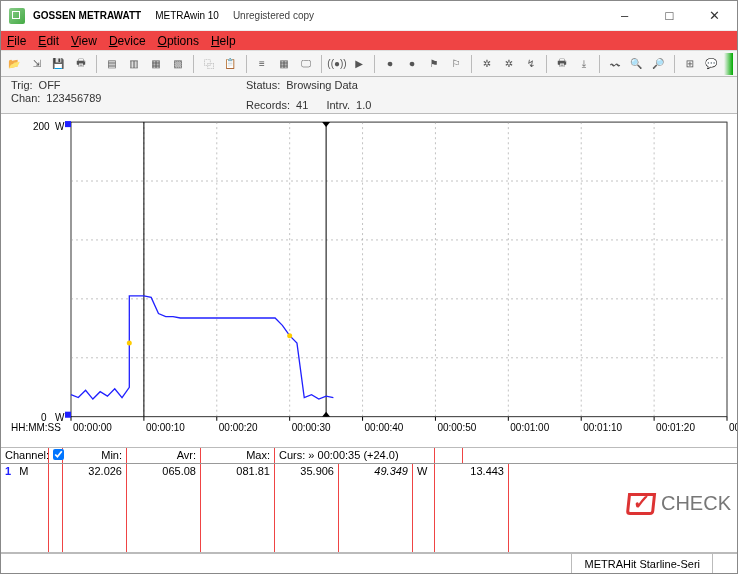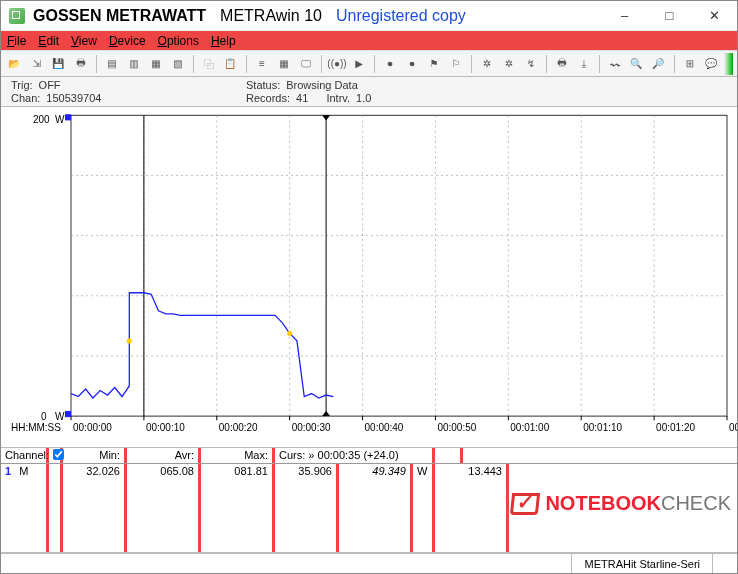--- a/index.html
+++ b/index.html
@@ -1,47 +1,47 @@
 <!DOCTYPE html>
 <html><head>
 <meta charset="utf-8">
 <style>
   * { box-sizing: border-box; }
   html, body { margin:0; padding:0; font-family: Tahoma, "Segoe UI", sans-serif; font-size:11px; color:#000; background:#fff; }
   .window { width:738px; height:574px; border:1px solid #888; display:flex; flex-direction:column; background:#fff; }
   .titlebar { height:30px; display:flex; align-items:center; padding:0 0 0 8px; background:#fff; border-bottom:1px solid #eee; }
   .titlebar .app-icon { width:16px; height:16px; background:linear-gradient(135deg,#8c8 0%,#4a4 100%); margin-right:8px; border-radius:2px; position:relative; }
   .titlebar .app-icon::after { content:""; position:absolute; left:3px; top:3px; width:6px; height:6px; border:1px solid #fff; }
-  .title-parts { display:flex; gap:14px; font-size:16px; }
+  .title-parts { display:flex; gap:14px; font-size:10px; }
   .title-parts .bold { font-weight:700; }
-  .title-parts .gray { color:#1d4ed8; }
+  .title-parts .gray { color:#404040; }
   .winbtns { margin-left:auto; display:flex; }
   .winbtn { width:45px; height:29px; display:flex; align-items:center; justify-content:center; font-size:13px; color:#333; }
 
   .menubar { height:20px; display:flex; align-items:center; padding:0 6px; gap:12px; border-bottom:1px solid #ddd; font-size:12px; background:#ef4444; }
   .menu-item { cursor:default; }
   .menu-item u { text-decoration:underline; }
 
   .toolbar { height:26px; display:flex; align-items:center; padding:2px 4px; gap:2px; background:#f5f5f5; border-bottom:1px solid #bbb; position:relative; flex-wrap:nowrap; overflow:hidden; }
   .tb-btn { width:20px; height:20px; border:1px solid transparent; display:flex; align-items:center; justify-content:center; font-size:10px; color:#555; flex-shrink:0; }
   .tb-sep { width:1px; height:18px; background:#bbb; margin:0 3px; flex-shrink:0; }
   .tb-end { margin-left:auto; width:16px; height:22px; background:linear-gradient(to right, transparent 0%, #0a0 100%); }
 
   .status-row { display:flex; align-items:flex-start; padding:2px 10px; font-size:11px; color:#333; border-bottom:1px solid #bbb; background:#f5f5f5; }
   .status-col { display:flex; gap:6px; }
   .status-left { width:235px; display:flex; flex-direction:column; gap:1px; }
-  .status-right { display:flex; flex-direction:column; gap:1px; }
+  .status-right { display:flex; flex-direction:column; gap:8px; }
 
   .chart-area { flex:1; position:relative; border-bottom:1px solid #bbb; }
   .chart-area svg { position:absolute; inset:0; width:100%; height:100%; }
 
   .data-table { border-bottom:1px solid #bbb; }
   .dt-head, .dt-row { display:flex; font-size:11px; }
   .dt-head { border-bottom:1px solid #999; background:#fff; }
-  .dt-head > div, .dt-row > div { border-right:3px solid #ef4444; padding:1px 4px; }
+  .dt-head > div, .dt-row > div { border-right:1px solid #ef4444; padding:1px 4px; }
   .dt-row { height:88px; }
   .col-ch { width:48px; display:flex; align-items:flex-start; }
   .col-chk { width:14px; text-align:center; }
   .col-min { width:64px; text-align:right; }
   .col-avr { width:74px; text-align:right; }
   .col-max { width:74px; text-align:right; }
   .col-curhead { width:160px; }
   .col-u { width:28px; }
   .col-cur1 { width:64px; text-align:right; }
   .col-cur2 { width:74px; text-align:right;font-style:italic; }
@@ -130,21 +130,21 @@
   </div>
 
   <div class="status-row">
     <div class="status-left">
       <div class="status-col">
           <span>Trig:</span>
           <span>OFF</span>
         </div>
       <div class="status-col">
           <span>Chan:</span>
-          <span>150539704</span>
+          <span>123456789</span>
         </div>
     </div>
     <div class="status-right">
       <div class="status-col">
           <span>Status:</span>
           <span>Browsing Data</span>
         </div>
       <div class="status-col"><span>Records:</span><span>41</span>&nbsp;&nbsp;<span>Intrv.</span><span>1.0</span></div>
     </div>
   </div>
@@ -219,21 +219,20 @@
       <div class="col-min">32.026</div>
       <div class="col-avr">065.08</div>
       <div class="col-max">081.81</div>
       <div class="col-cur1">35.906</div>
       <div class="col-cur2">49.349</div>
       <div class="col-unit">W</div>
       <div class="col-extra">13.443</div>
       <div class="col-flex">
         <div class="watermark">
           <div class="wm-icon"></div>
-          <span class="wm-nb">NOTEBOOK</span>
             <span class="wm-chk">CHECK</span>
         </div>
       </div>
     </div>
   </div>
 
   <div class="footer">
     <div class="footer-spacer"></div>
     <div class="footer-cell">METRAHit Starline-Seri</div>
     <div class="footer-cell" style="width:18px"></div>

